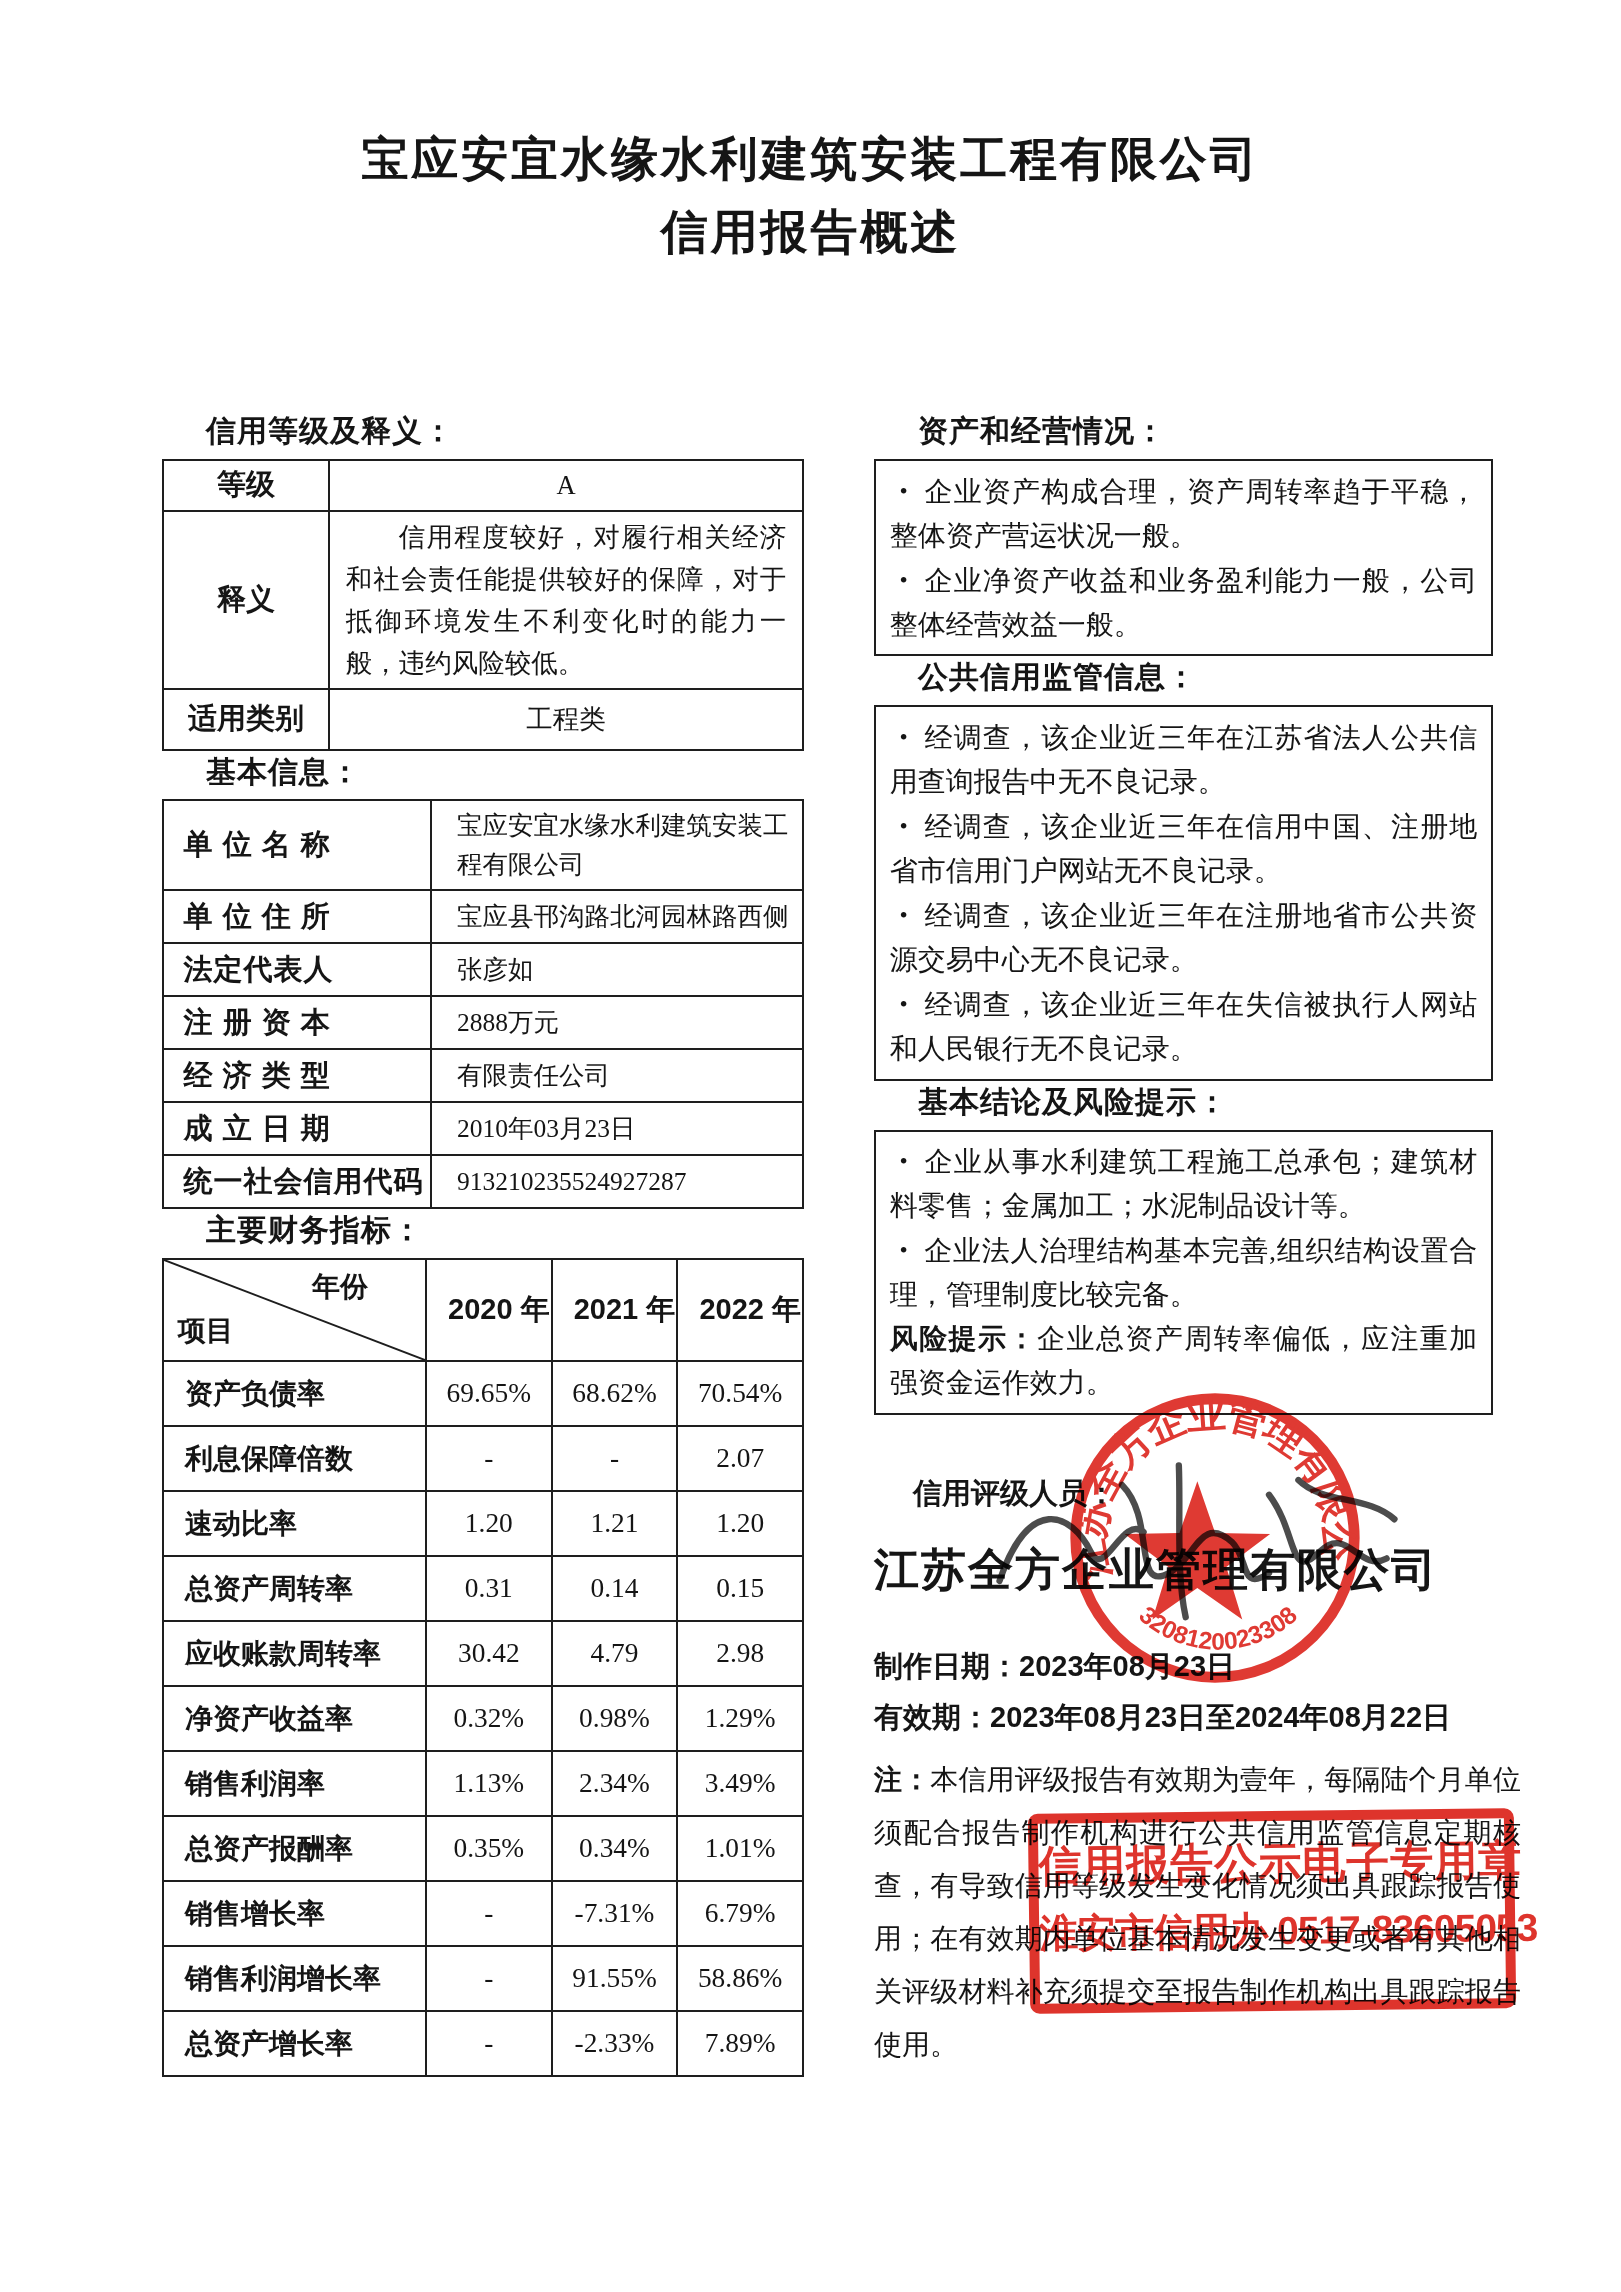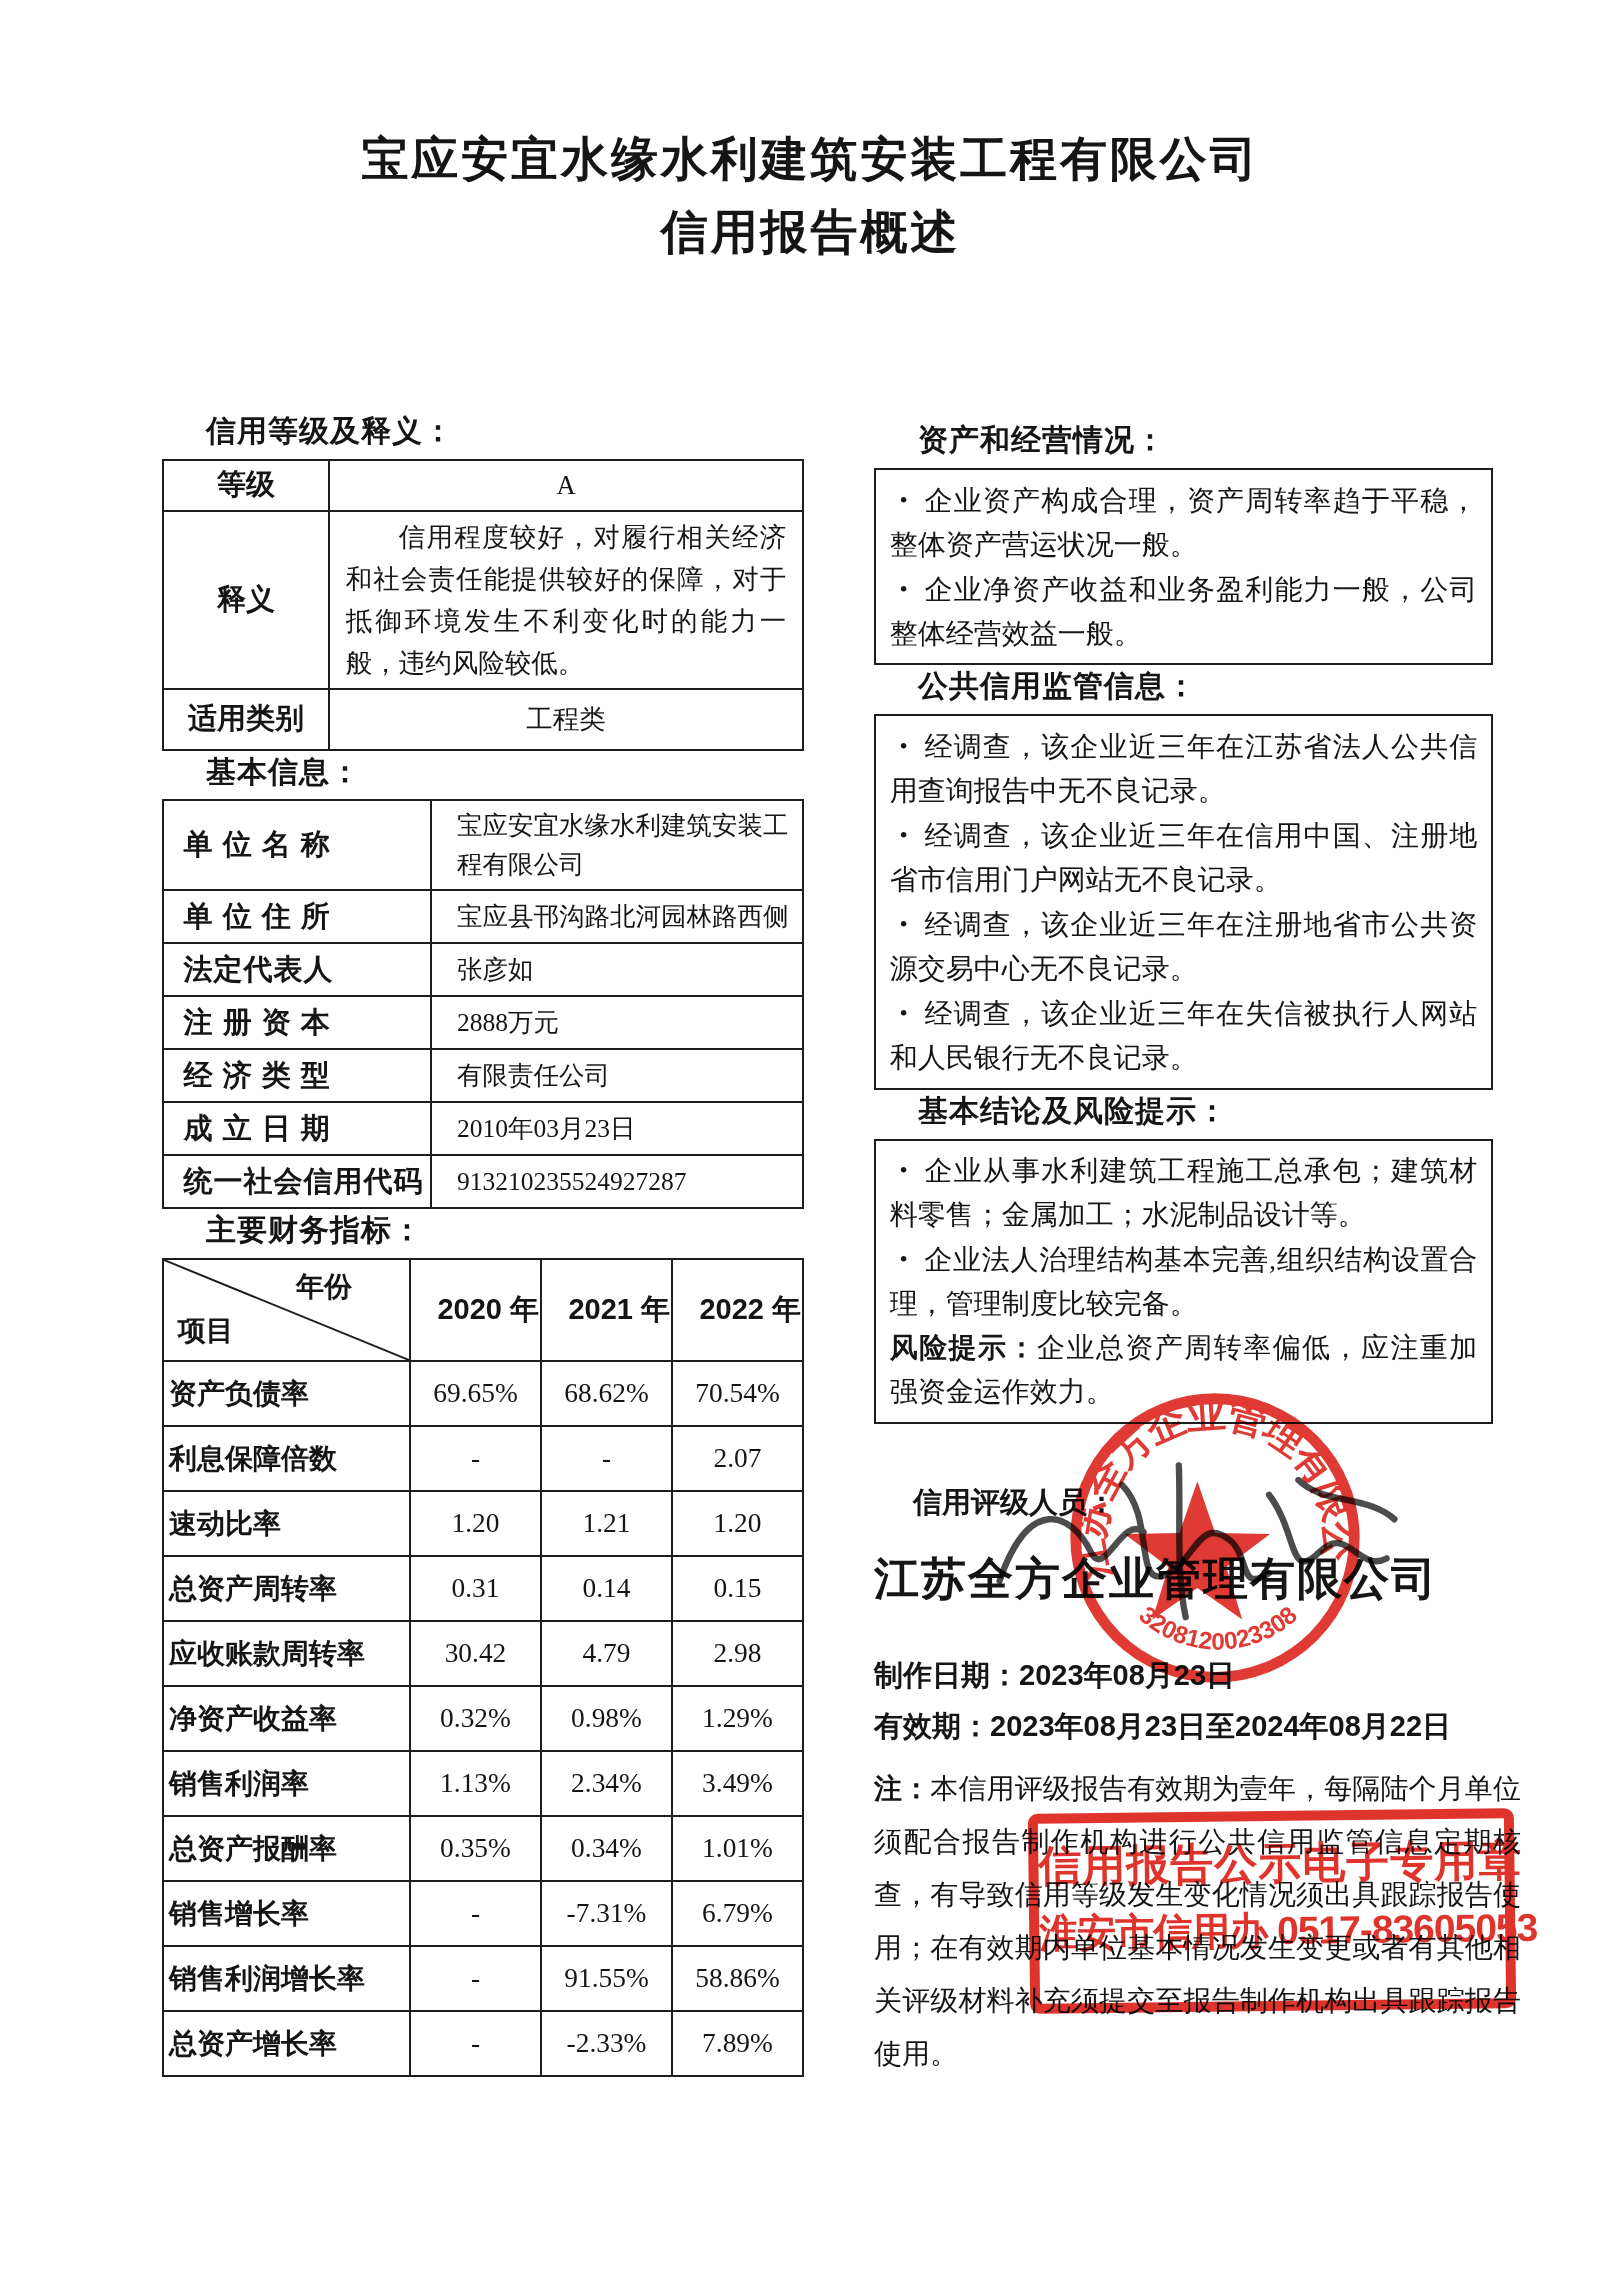--- a/index.html
+++ b/index.html
@@ -6,21 +6,21 @@
   .page{position:relative;width:1621px;height:2293px;background:#ffffff;color:#151515;
         font-family:"Liberation Serif",serif;overflow:hidden;}
 
   
   .doc-title{position:absolute;top:123px;left:0;width:100%;text-align:center;
              font-family:"Liberation Sans",sans-serif;font-weight:bold;
              font-size:47px;line-height:1.55;letter-spacing:2.9px;}
 
   
   .col-left{position:absolute;left:162px;top:410px;width:642px;}
-  .col-right{position:absolute;left:874px;top:419px;width:619px;}
+  .col-right{position:absolute;left:874px;top:410px;width:619px;}
 
   h2.sec{font-family:"Liberation Sans",sans-serif;font-weight:bold;font-size:30px;
          line-height:41px;margin:0 0 7.8px 0;padding-left:44px;letter-spacing:1px;}
   .mt1{margin-top:27.4px;} .mt2{margin-top:29px;} .mt3{margin-top:39px;} .mt4{margin-top:29px;}
 
   
   table{border-collapse:collapse;width:100%;table-layout:fixed;}
   td{border:2px solid #1e1e1e;vertical-align:middle;}
 
   .t-rating td.lbl{width:162px;font-family:"Liberation Sans",sans-serif;font-weight:bold;
@@ -31,21 +31,21 @@
   .t-rating tr.r3 td{height:57px;border-radius:6px;}
   .t-rating td.just{text-align:justify;text-indent:53px;padding:3.9px 15.7px;}
 
   .t-basic td.lbl{width:245px;font-family:"Liberation Sans",sans-serif;font-weight:bold;
                   font-size:29px;padding-left:19.6px;letter-spacing:1px;}
   .t-basic td.val{font-size:25.5px;line-height:39px;padding-left:25.5px;}
   .t-basic tr td{height:49px;}
   .t-basic tr.tall td{height:86px;}
 
   .t-fin td.lbl{width:240px;font-family:"Liberation Sans",sans-serif;font-weight:bold;
-                font-size:28px;padding-left:5px;}
+                font-size:28px;padding-left:21px;}
   .t-fin td.num{font-size:27.4px;text-align:center;}
   .t-fin tr.data td{height:61px;}
   .t-fin tr.head td{height:98px;}
   .t-fin td.year{font-family:"Liberation Sans",sans-serif;font-weight:bold;font-size:29px;
                  text-align:right;}
   .corner{position:relative;padding:0;}
   .corner svg{position:absolute;inset:0;width:100%;height:100%;}
   .corner .c-top{position:absolute;top:7.8px;right:57px;font-family:"Liberation Sans",sans-serif;
                  font-weight:bold;font-size:28px;}
   .corner .c-bot{position:absolute;bottom:9.8px;left:13.7px;font-family:"Liberation Sans",sans-serif;

